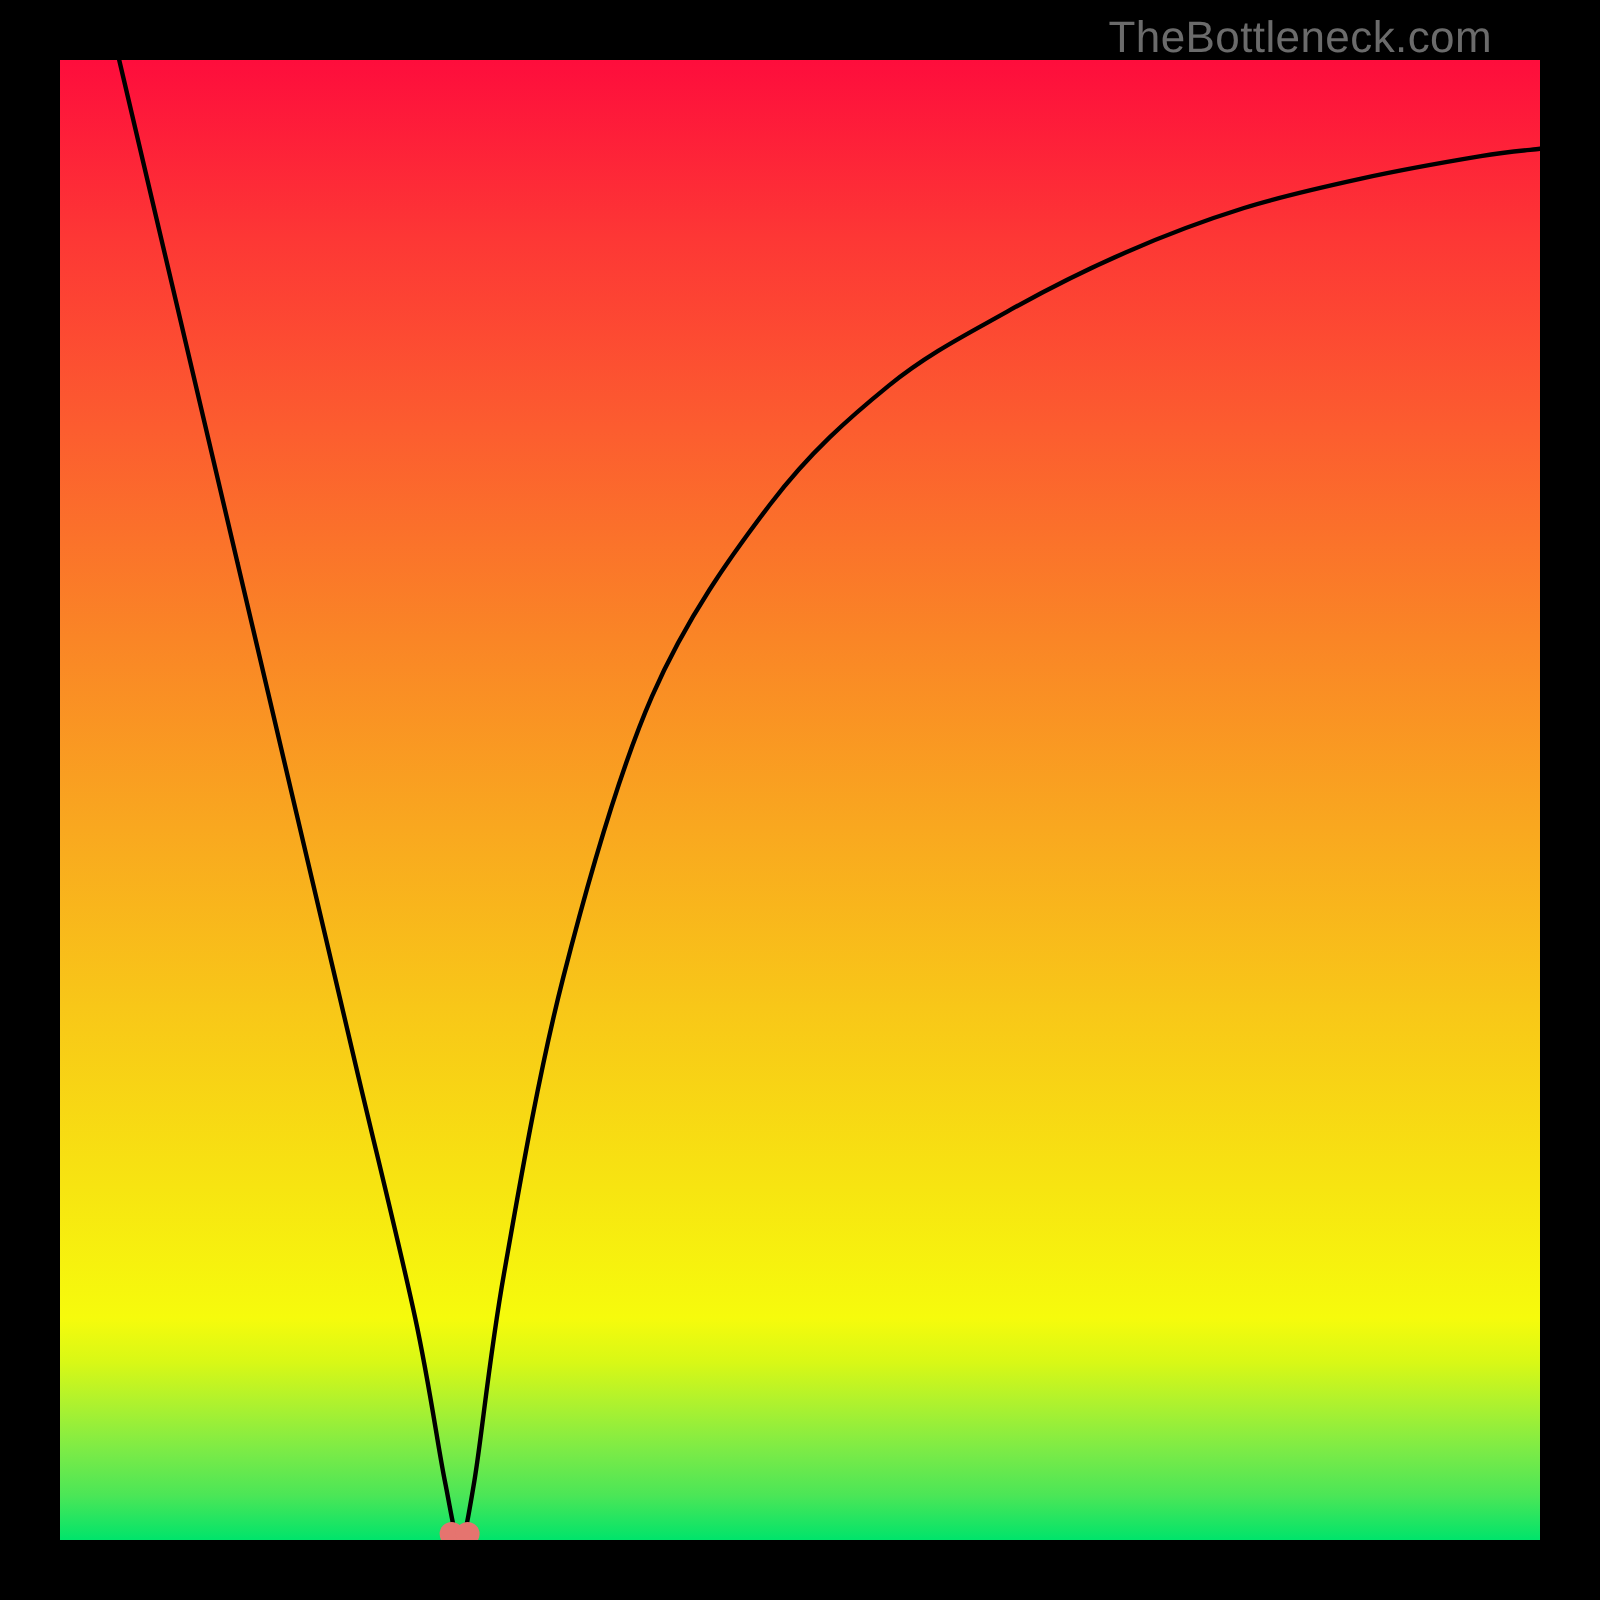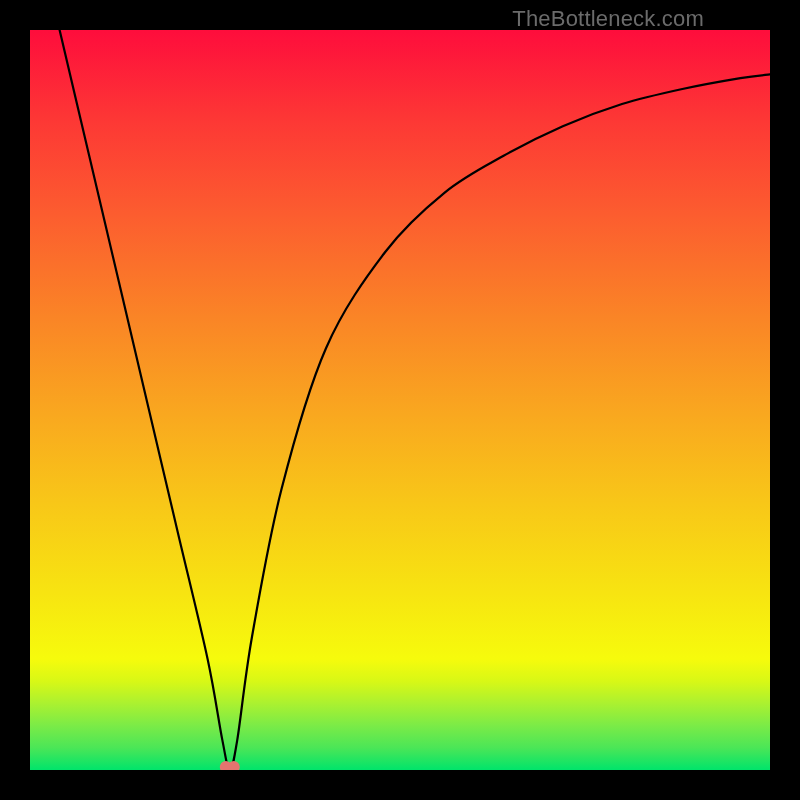--- a/index.html
+++ b/index.html
@@ -9,20 +9,21 @@
     height: 800px;
     background: #000;
     font-family: Arial, Helvetica, sans-serif;
     overflow: hidden;
   }
   .frame {
     position: absolute;
     width: 716px;
     height: 800px;
     background: #000;
+    padding-left: 42px;
   }
   .plot-area {
     position: absolute;
     left: 30px;
     top: 30px;
     width: 740px;
     height: 740px;
     
     background: linear-gradient(to bottom,
       #fe0d3c 0%,

